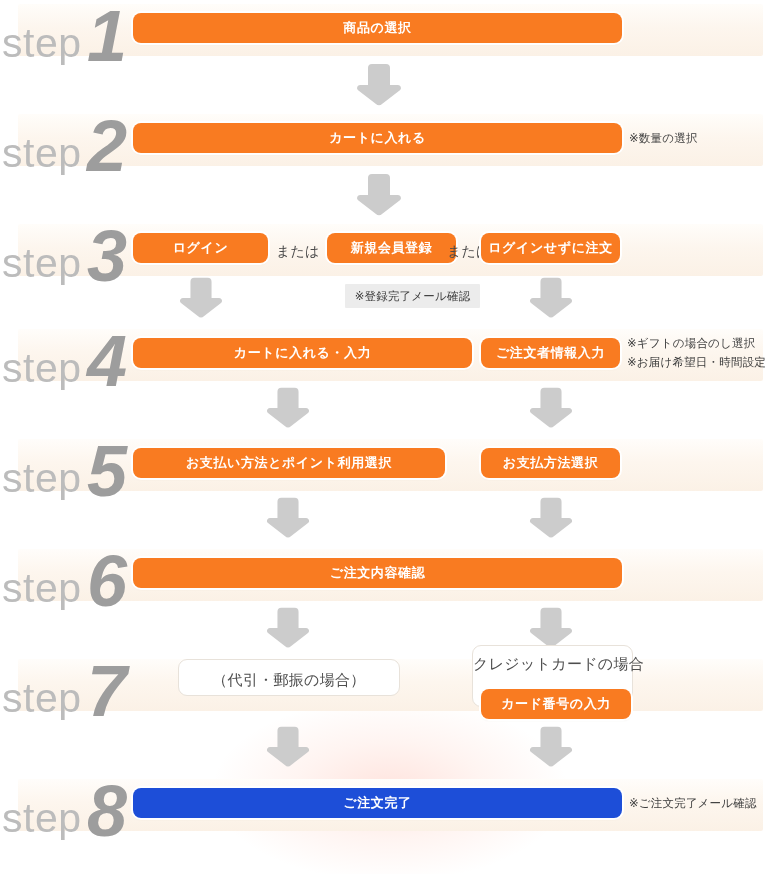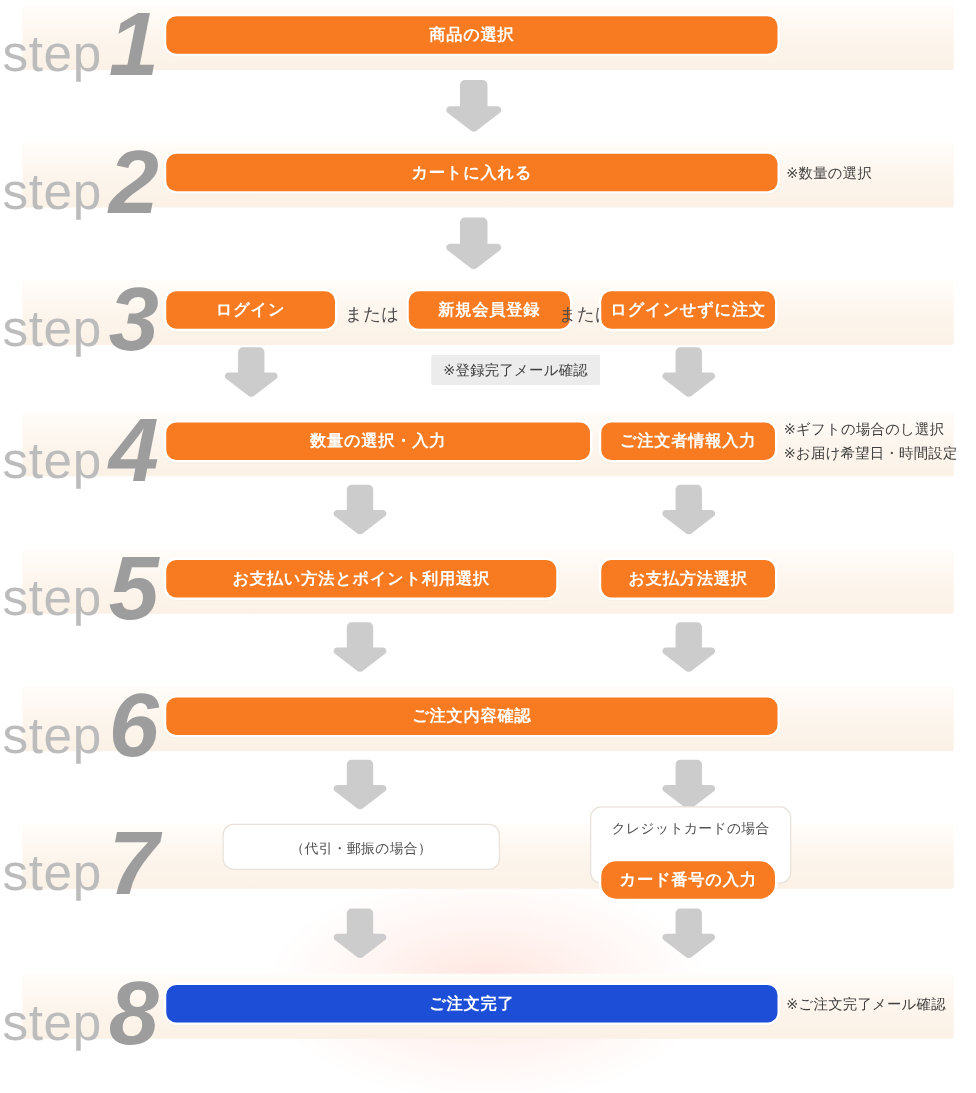--- a/index.html
+++ b/index.html
@@ -104,21 +104,21 @@
     background: #ffffff;
     border: 1px solid #e8e2da;
     border-radius: 9px;
     z-index: 3;
   }
   .wbox-label {
     position: absolute;
     left: 0;
     width: 100%;
     text-align: center;
-    font-size: 11px;
+    font-size: 15px;
     color: #4e4e4e;
     letter-spacing: 0.3px;
     white-space: nowrap;
   }
 
   
   .graybox {
     position: absolute;
     background: #ececec;
     color: #3d3d3d;
@@ -210,21 +210,21 @@
   <svg class="arrow" style="left:525px;top:274px;" width="52" height="46" viewBox="0 0 54 48">
     <path d="M20 4 h14 a4 4 0 0 1 4 4 v17 h8 a3 3 0 0 1 2.2 5 L30 44 a4 4 0 0 1 -6 0 L5.8 30 a3 3 0 0 1 2.2 -5 h8 V8 a4 4 0 0 1 4 -4 z" fill="#cccccc"></path>
   </svg>
 
   <div class="row" style="top:325px;height:60px;">
     <div class="band" style="top:4px;height:52px;"></div>
     <div class="step-label" style="top:0;height:60px;">
       <span class="step-word">step</span>
       <span class="step-num">4</span>
     </div>
-    <div class="pill" style="left:133px;top:13px;width:339px;height:30px;">数量の選択・入力</div>
+    <div class="pill" style="left:133px;top:13px;width:339px;height:30px;">カートに入れる・入力</div>
     <div class="pill" style="left:481px;top:13px;width:139px;height:30px;">ご注文者情報入力</div>
     <div class="sidenote" style="left:627px;top:11px;">※ギフトの場合のし選択</div>
     <div class="sidenote" style="left:627px;top:30px;">※お届け希望日・時間設定</div>
   </div>
 
   <svg class="arrow" style="left:262px;top:384px;" width="52" height="46" viewBox="0 0 54 48">
     <path d="M20 4 h14 a4 4 0 0 1 4 4 v17 h8 a3 3 0 0 1 2.2 5 L30 44 a4 4 0 0 1 -6 0 L5.8 30 a3 3 0 0 1 2.2 -5 h8 V8 a4 4 0 0 1 4 -4 z" fill="#cccccc"></path>
   </svg>
   <svg class="arrow" style="left:525px;top:384px;" width="52" height="46" viewBox="0 0 54 48">
     <path d="M20 4 h14 a4 4 0 0 1 4 4 v17 h8 a3 3 0 0 1 2.2 5 L30 44 a4 4 0 0 1 -6 0 L5.8 30 a3 3 0 0 1 2.2 -5 h8 V8 a4 4 0 0 1 4 -4 z" fill="#cccccc"></path>
@@ -270,21 +270,21 @@
       <span class="step-num">7</span>
     </div>
 
     <div class="wbox" style="left:178px;top:4px;width:222px;height:37px;">
       <div class="wbox-label" style="top:11px;">（代引・郵振の場合）</div>
     </div>
 
     <div class="wbox" style="left:472px;top:-10px;width:161px;height:62px;">
       <div class="wbox-label" style="top:9px;">クレジットカードの場合</div>
     </div>
-    <div class="pill nested" style="left:481px;top:34px;width:139px;height:30px;border-radius:12px;">カード番号の入力</div>
+    <div class="pill nested" style="left:481px;top:34px;width:150px;height:30px;">カード番号の入力</div>
   </div>
 
   <svg class="arrow" style="left:262px;top:723px;" width="52" height="46" viewBox="0 0 54 48">
     <path d="M20 4 h14 a4 4 0 0 1 4 4 v17 h8 a3 3 0 0 1 2.2 5 L30 44 a4 4 0 0 1 -6 0 L5.8 30 a3 3 0 0 1 2.2 -5 h8 V8 a4 4 0 0 1 4 -4 z" fill="#cccccc"></path>
   </svg>
   <svg class="arrow" style="left:525px;top:723px;" width="52" height="46" viewBox="0 0 54 48">
     <path d="M20 4 h14 a4 4 0 0 1 4 4 v17 h8 a3 3 0 0 1 2.2 5 L30 44 a4 4 0 0 1 -6 0 L5.8 30 a3 3 0 0 1 2.2 -5 h8 V8 a4 4 0 0 1 4 -4 z" fill="#cccccc"></path>
   </svg>
 
   <div class="row" style="top:775px;height:60px;">

